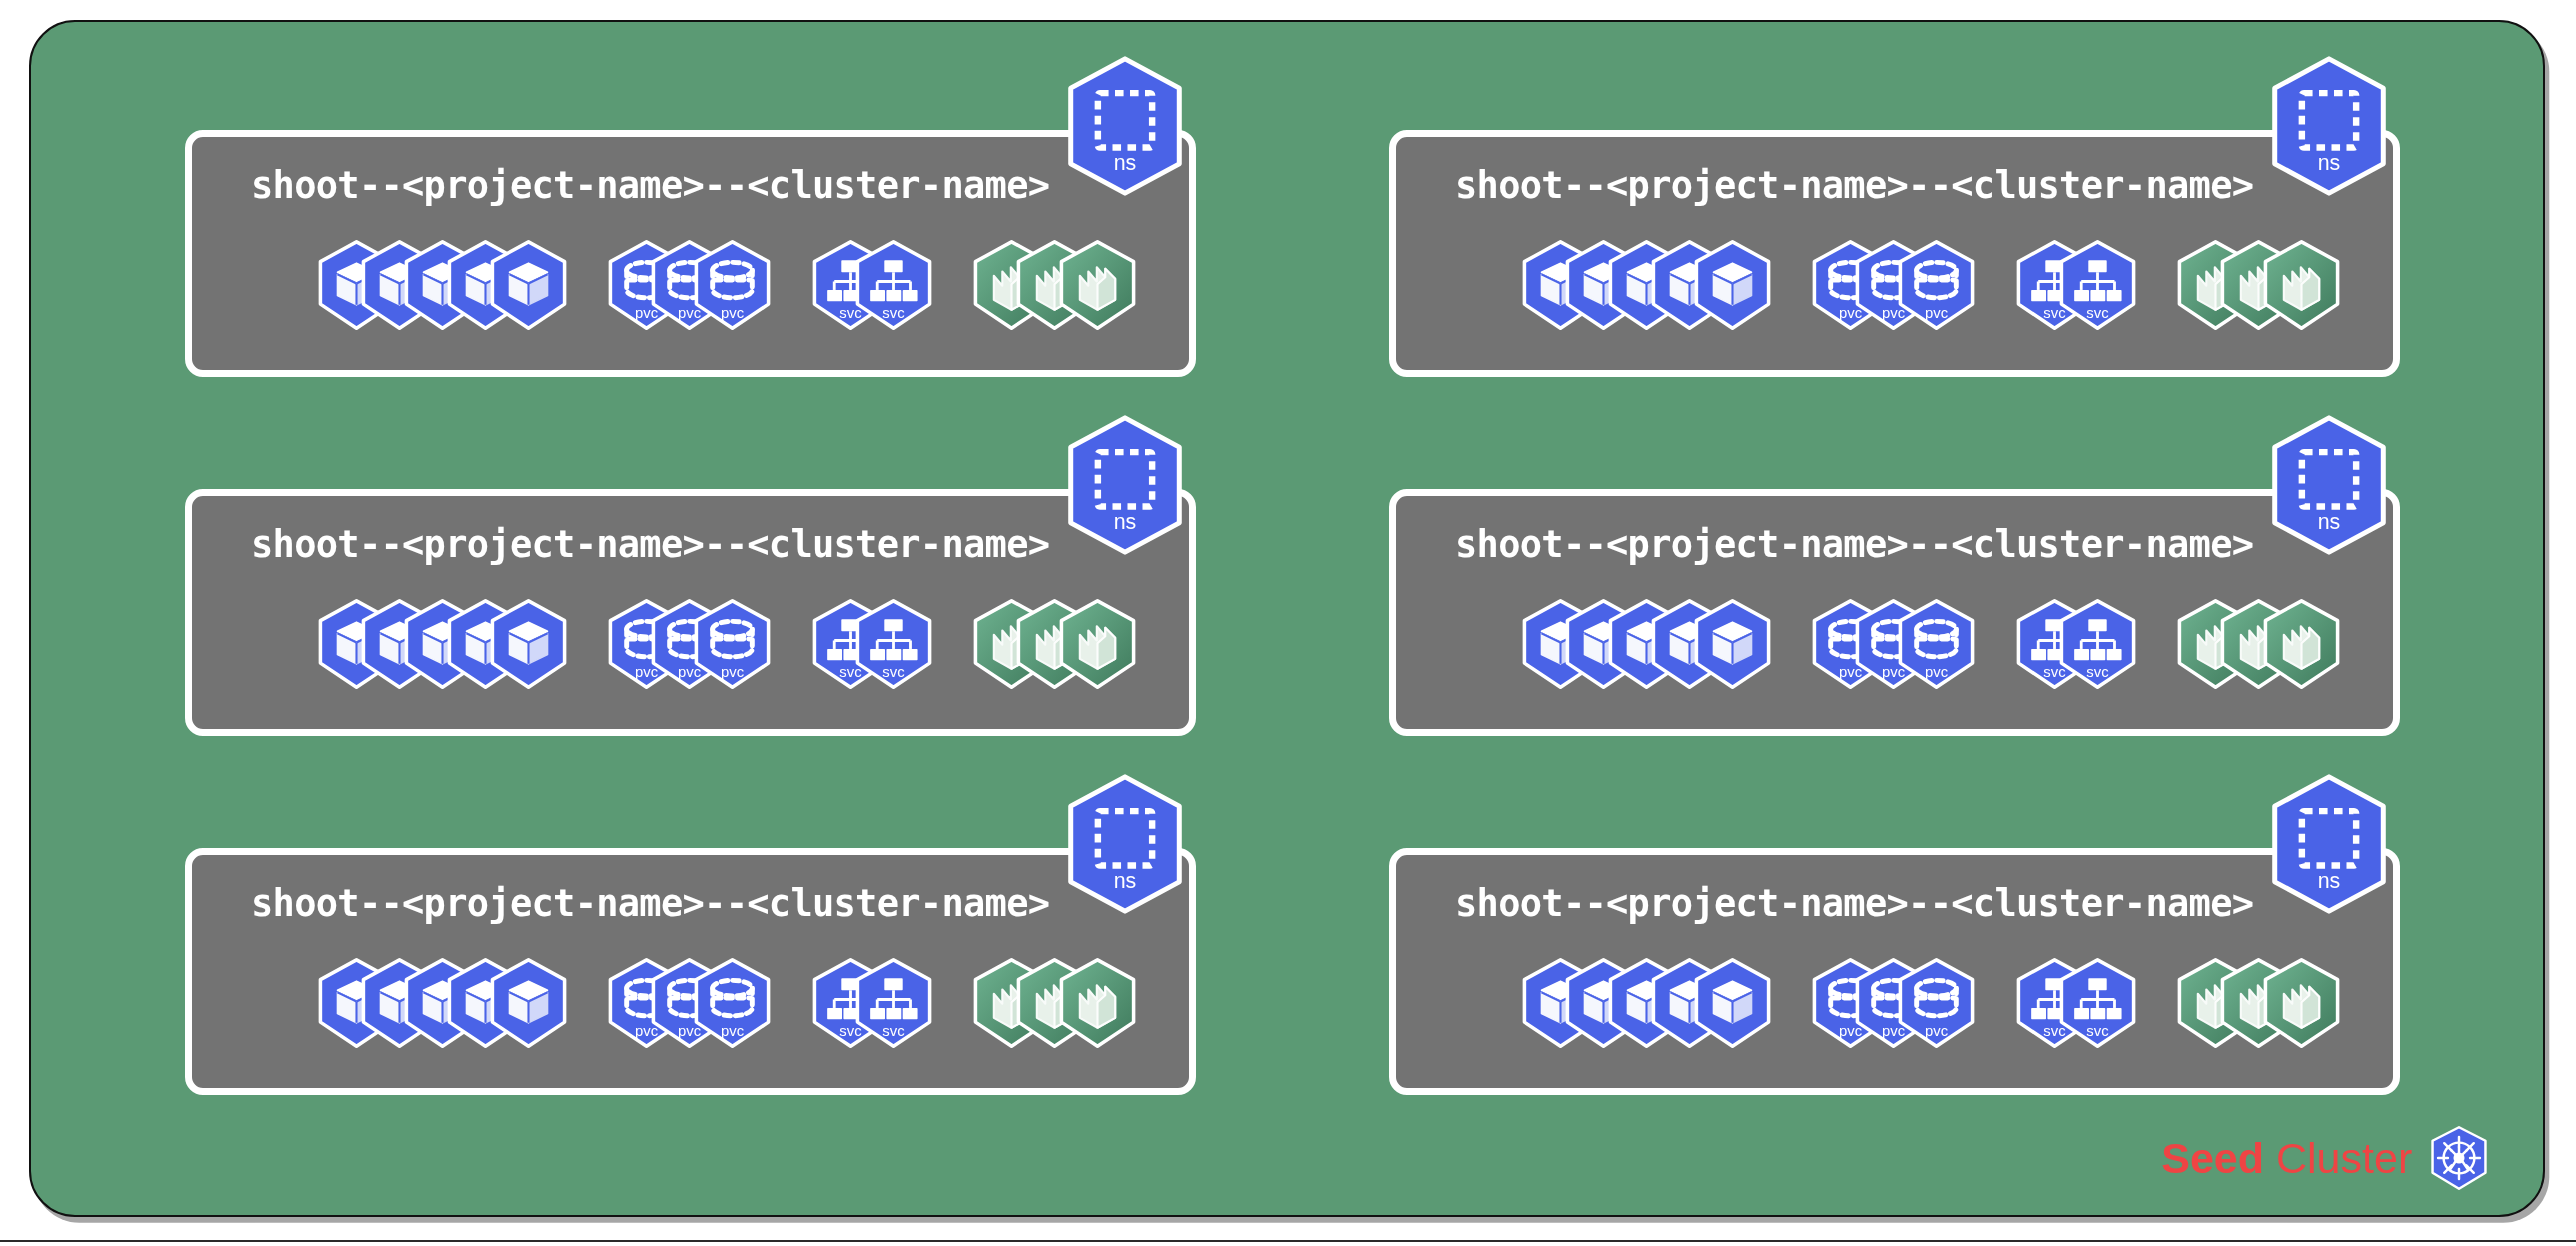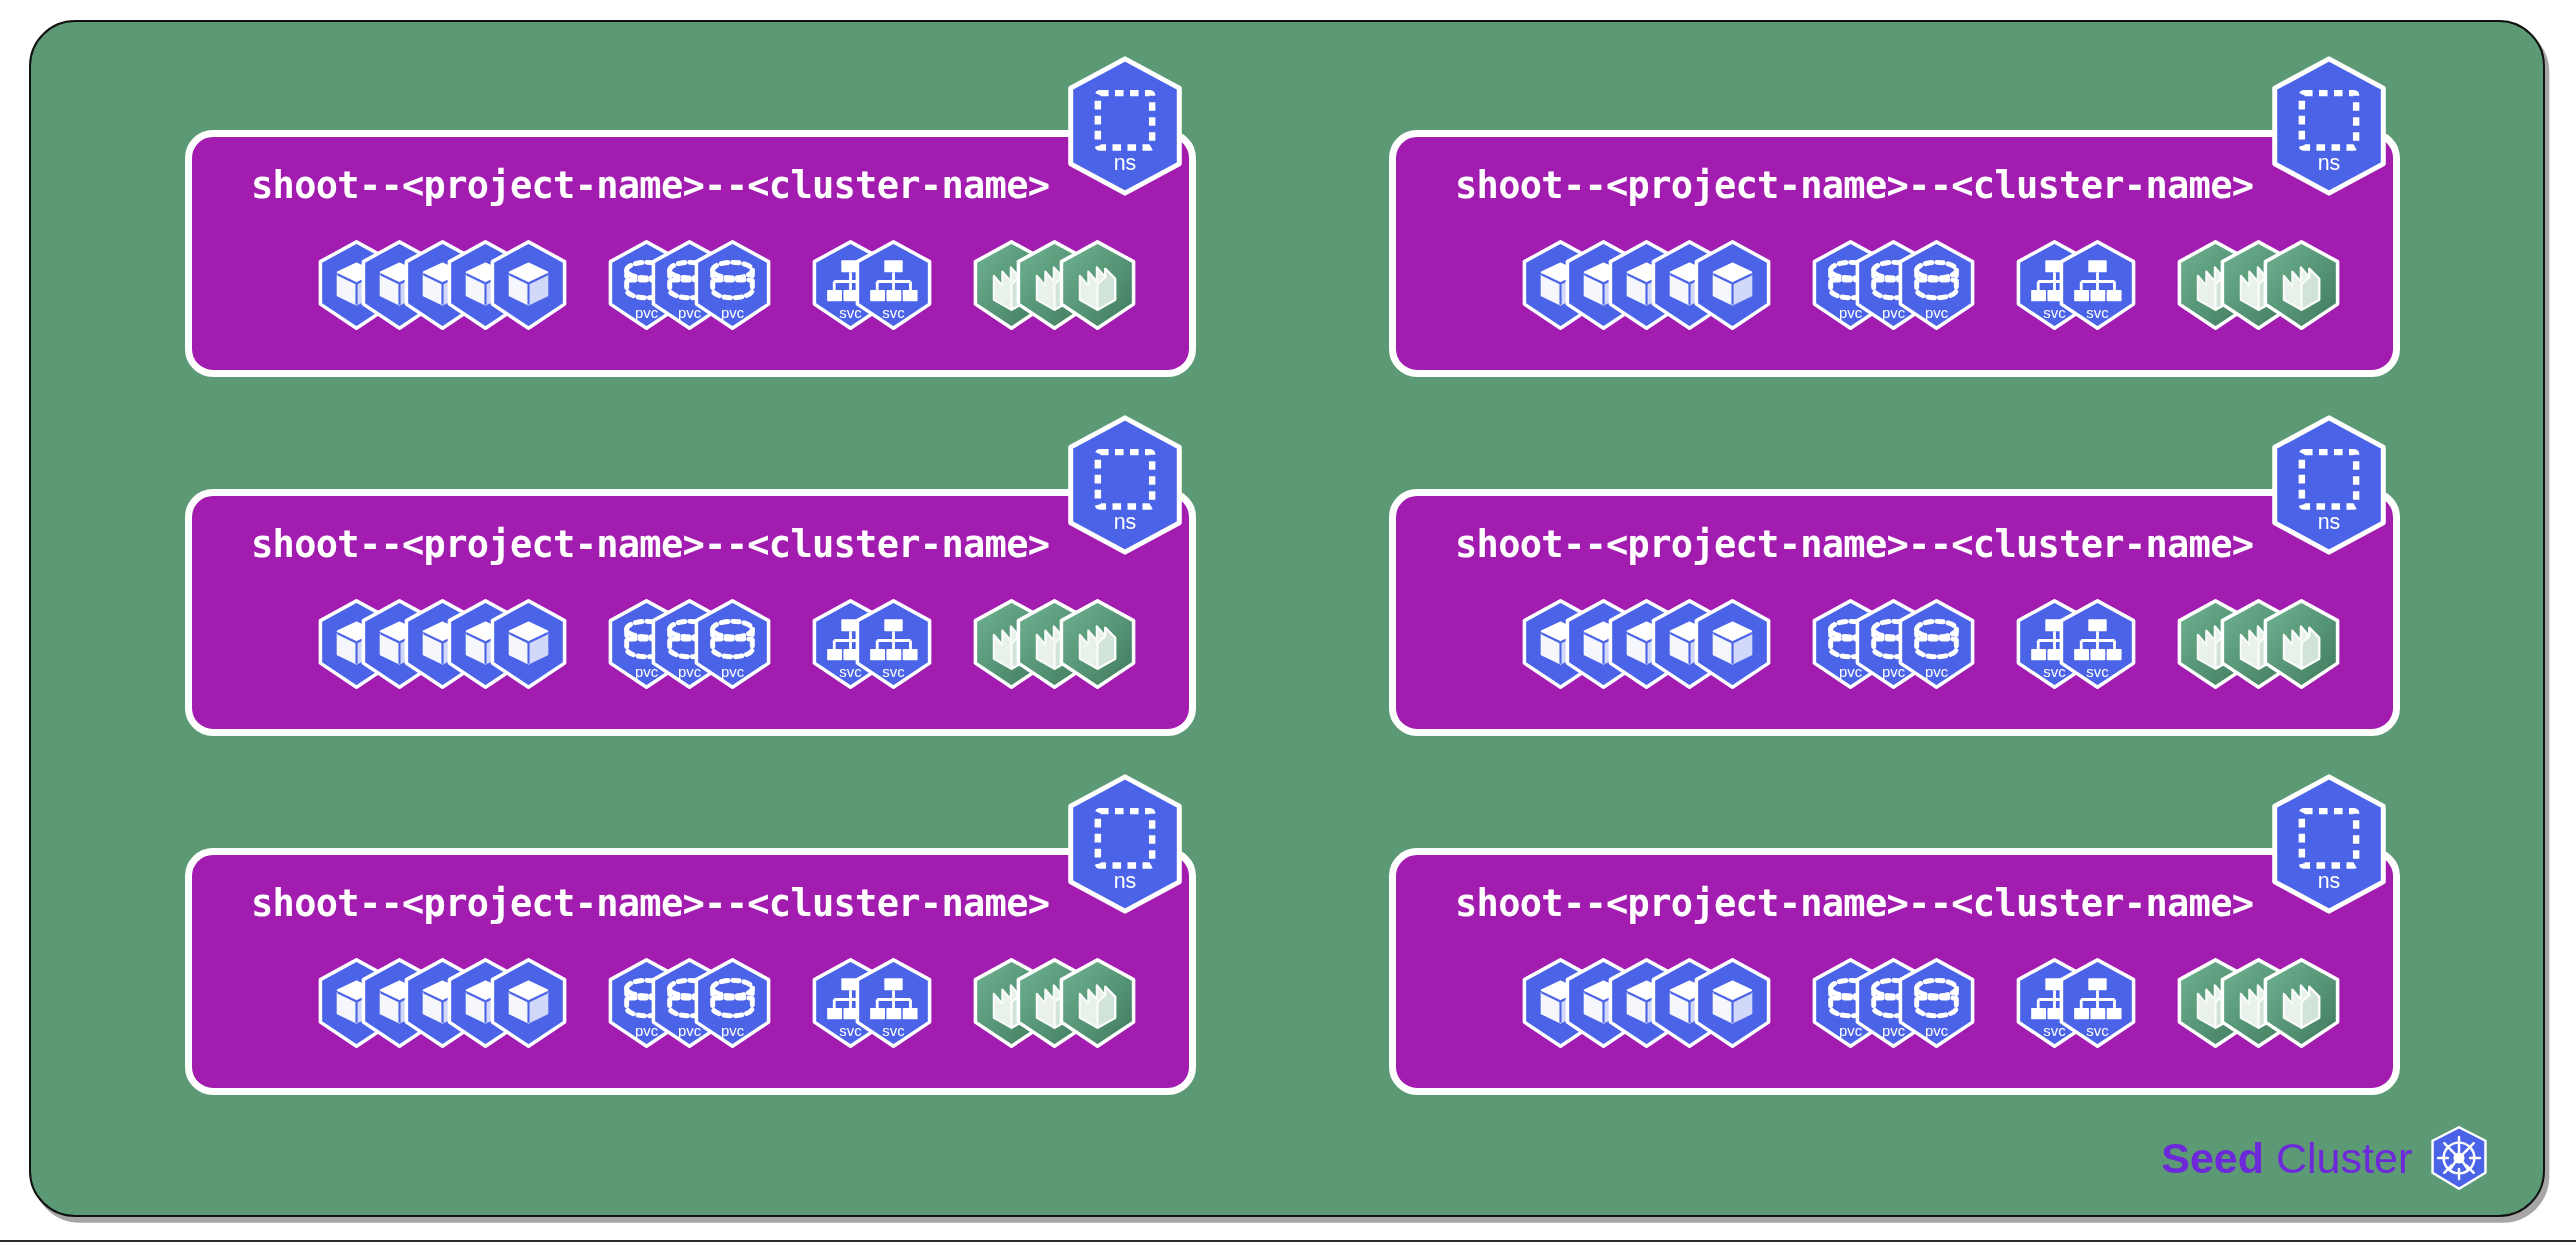--- a/index.html
+++ b/index.html
@@ -39,23 +39,23 @@
     height: 2.1px;
     background: #2b2b2b;
   }
 
   
   .shoot-box {
     position: absolute;
     box-sizing: border-box;
     width: 1011px;
     height: 247px;
-    background: #a21caf;
+    background: #737373;
     border: 7.9px solid #ffffff;
-    border-radius: 28px;
+    border-radius: 18px;
     z-index: 2;
   }
   .shoot-title {
     position: absolute;
     left: 59px;
     top: 27px;
     font-family: "DejaVu Sans Mono", "Liberation Mono", monospace;
     font-weight: 700;
     font-size: 37px;
     letter-spacing: -0.7px;
@@ -111,21 +111,21 @@
     right: 86px;
     bottom: 56px;
     display: flex;
     align-items: center;
     gap: 15.8px;
     z-index: 4;
   }
   .seed-label .txt {
     font-family: "Liberation Sans", sans-serif;
     font-size: 43px;
-    color: #6d28d9;
+    color: #ef4444;
     white-space: nowrap;
   }
   .seed-label .txt b { font-weight: 700; }
   .k8s-logo { width: 62px; height: 64px; }
   .k8s-logo svg { display:block; width:100%; height:100%; }
 </style>
 </head>
 <body>
 
 <div id="canvas">

